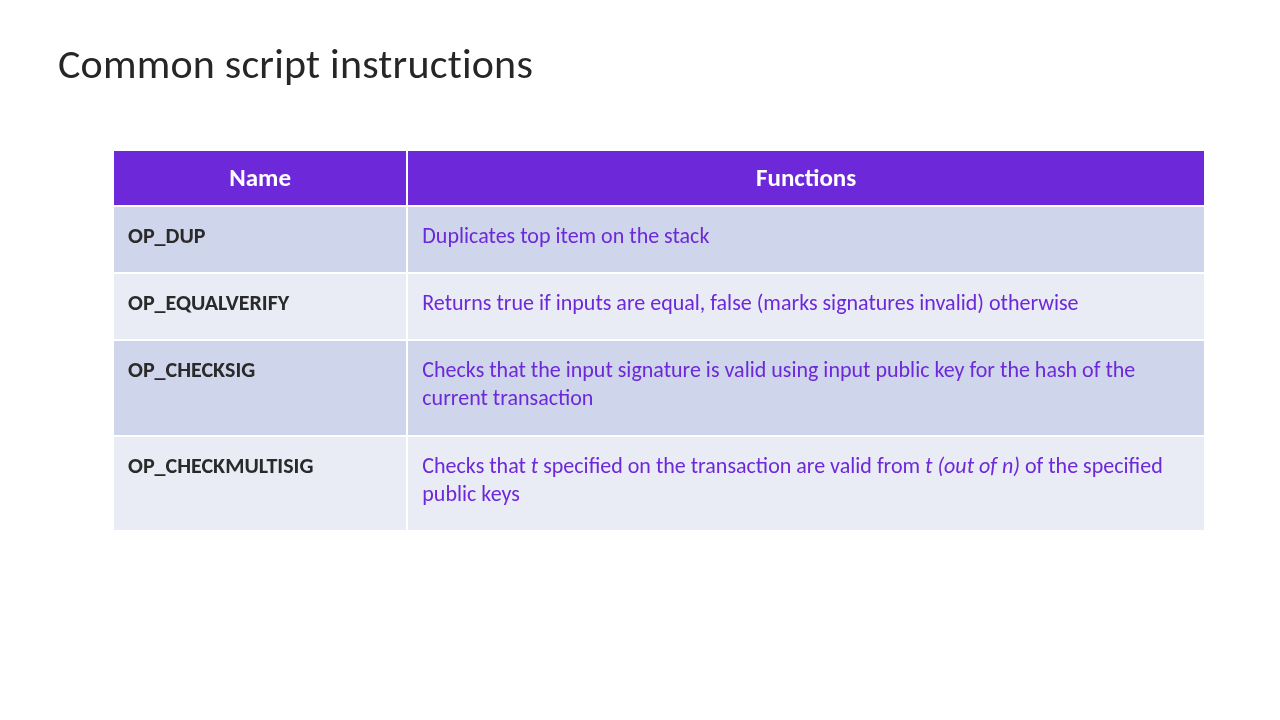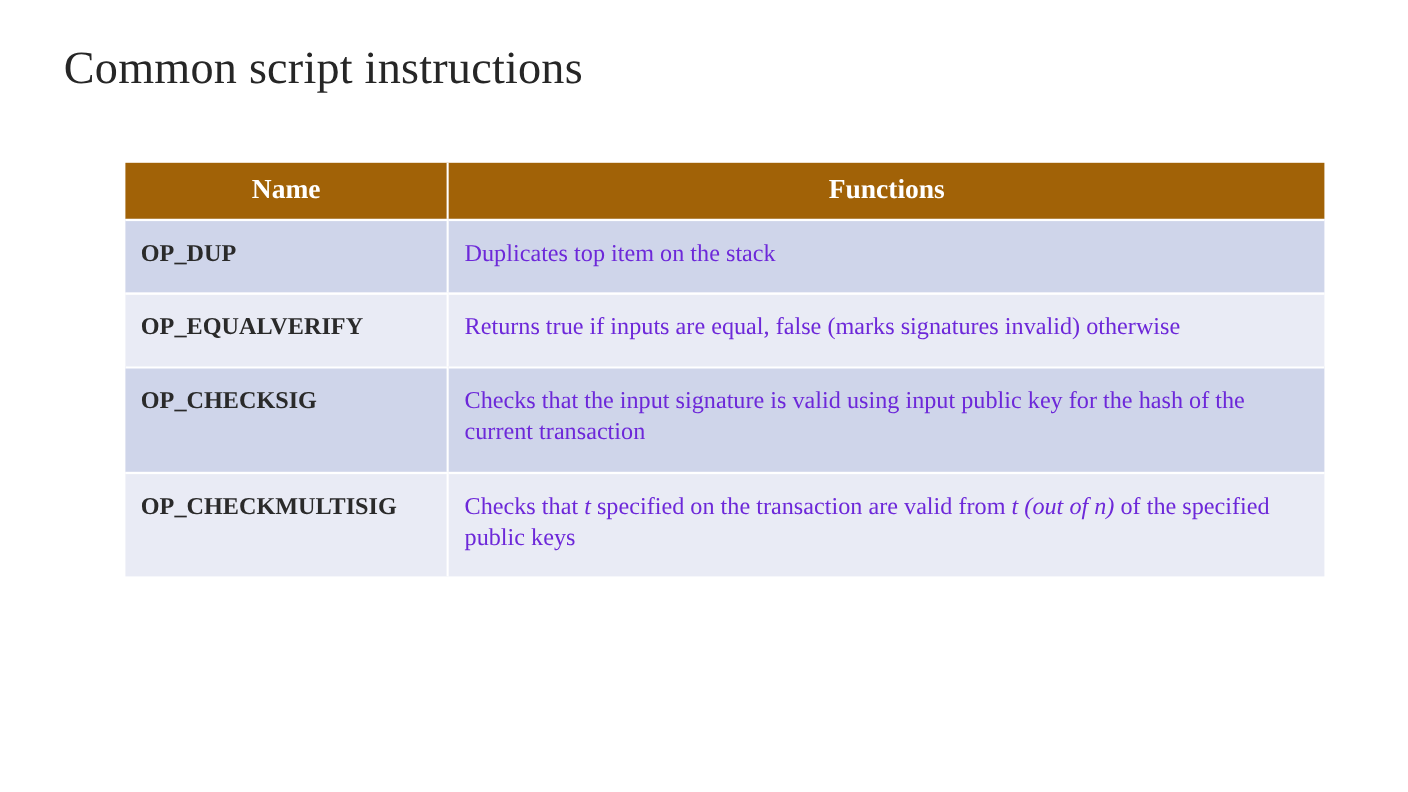--- a/index.html
+++ b/index.html
@@ -9,21 +9,20 @@
     background: #ffffff;
     font-family: "Segoe UI", "Calibri", "Helvetica Neue", Arial, sans-serif;
     color: #1a1a1a;
     overflow: hidden;
   }
   .slide {
     width: 1272px;
     height: 720px;
     position: relative;
     padding: 38px 58px 0 58px;
-    font-family: Liberation Serif, serif;
   }
   .title {
     font-size: 42px;
     font-weight: 400;
     color: #262626;
     letter-spacing: 0.2px;
     margin-bottom: 62px;
   }
   .table-wrap {
     padding-left: 56px;
@@ -31,21 +30,21 @@
   }
   table {
     width: 100%;
     border-collapse: separate;
     border-spacing: 0;
     table-layout: fixed;
   }
   col.name  { width: 27%; }
   col.func  { width: 73%; }
   thead th {
-    background: #a16207;
+    background: #6d28d9;
     color: #ffffff;
     font-weight: 700;
     font-size: 25px;
     text-align: center;
     padding: 11px 8px 12px 8px;
     border-right: 2px solid #ffffff;
   }
   thead th:last-child { border-right: none; margin-top: 23px; }
   tbody td {
     font-size: 22px;

